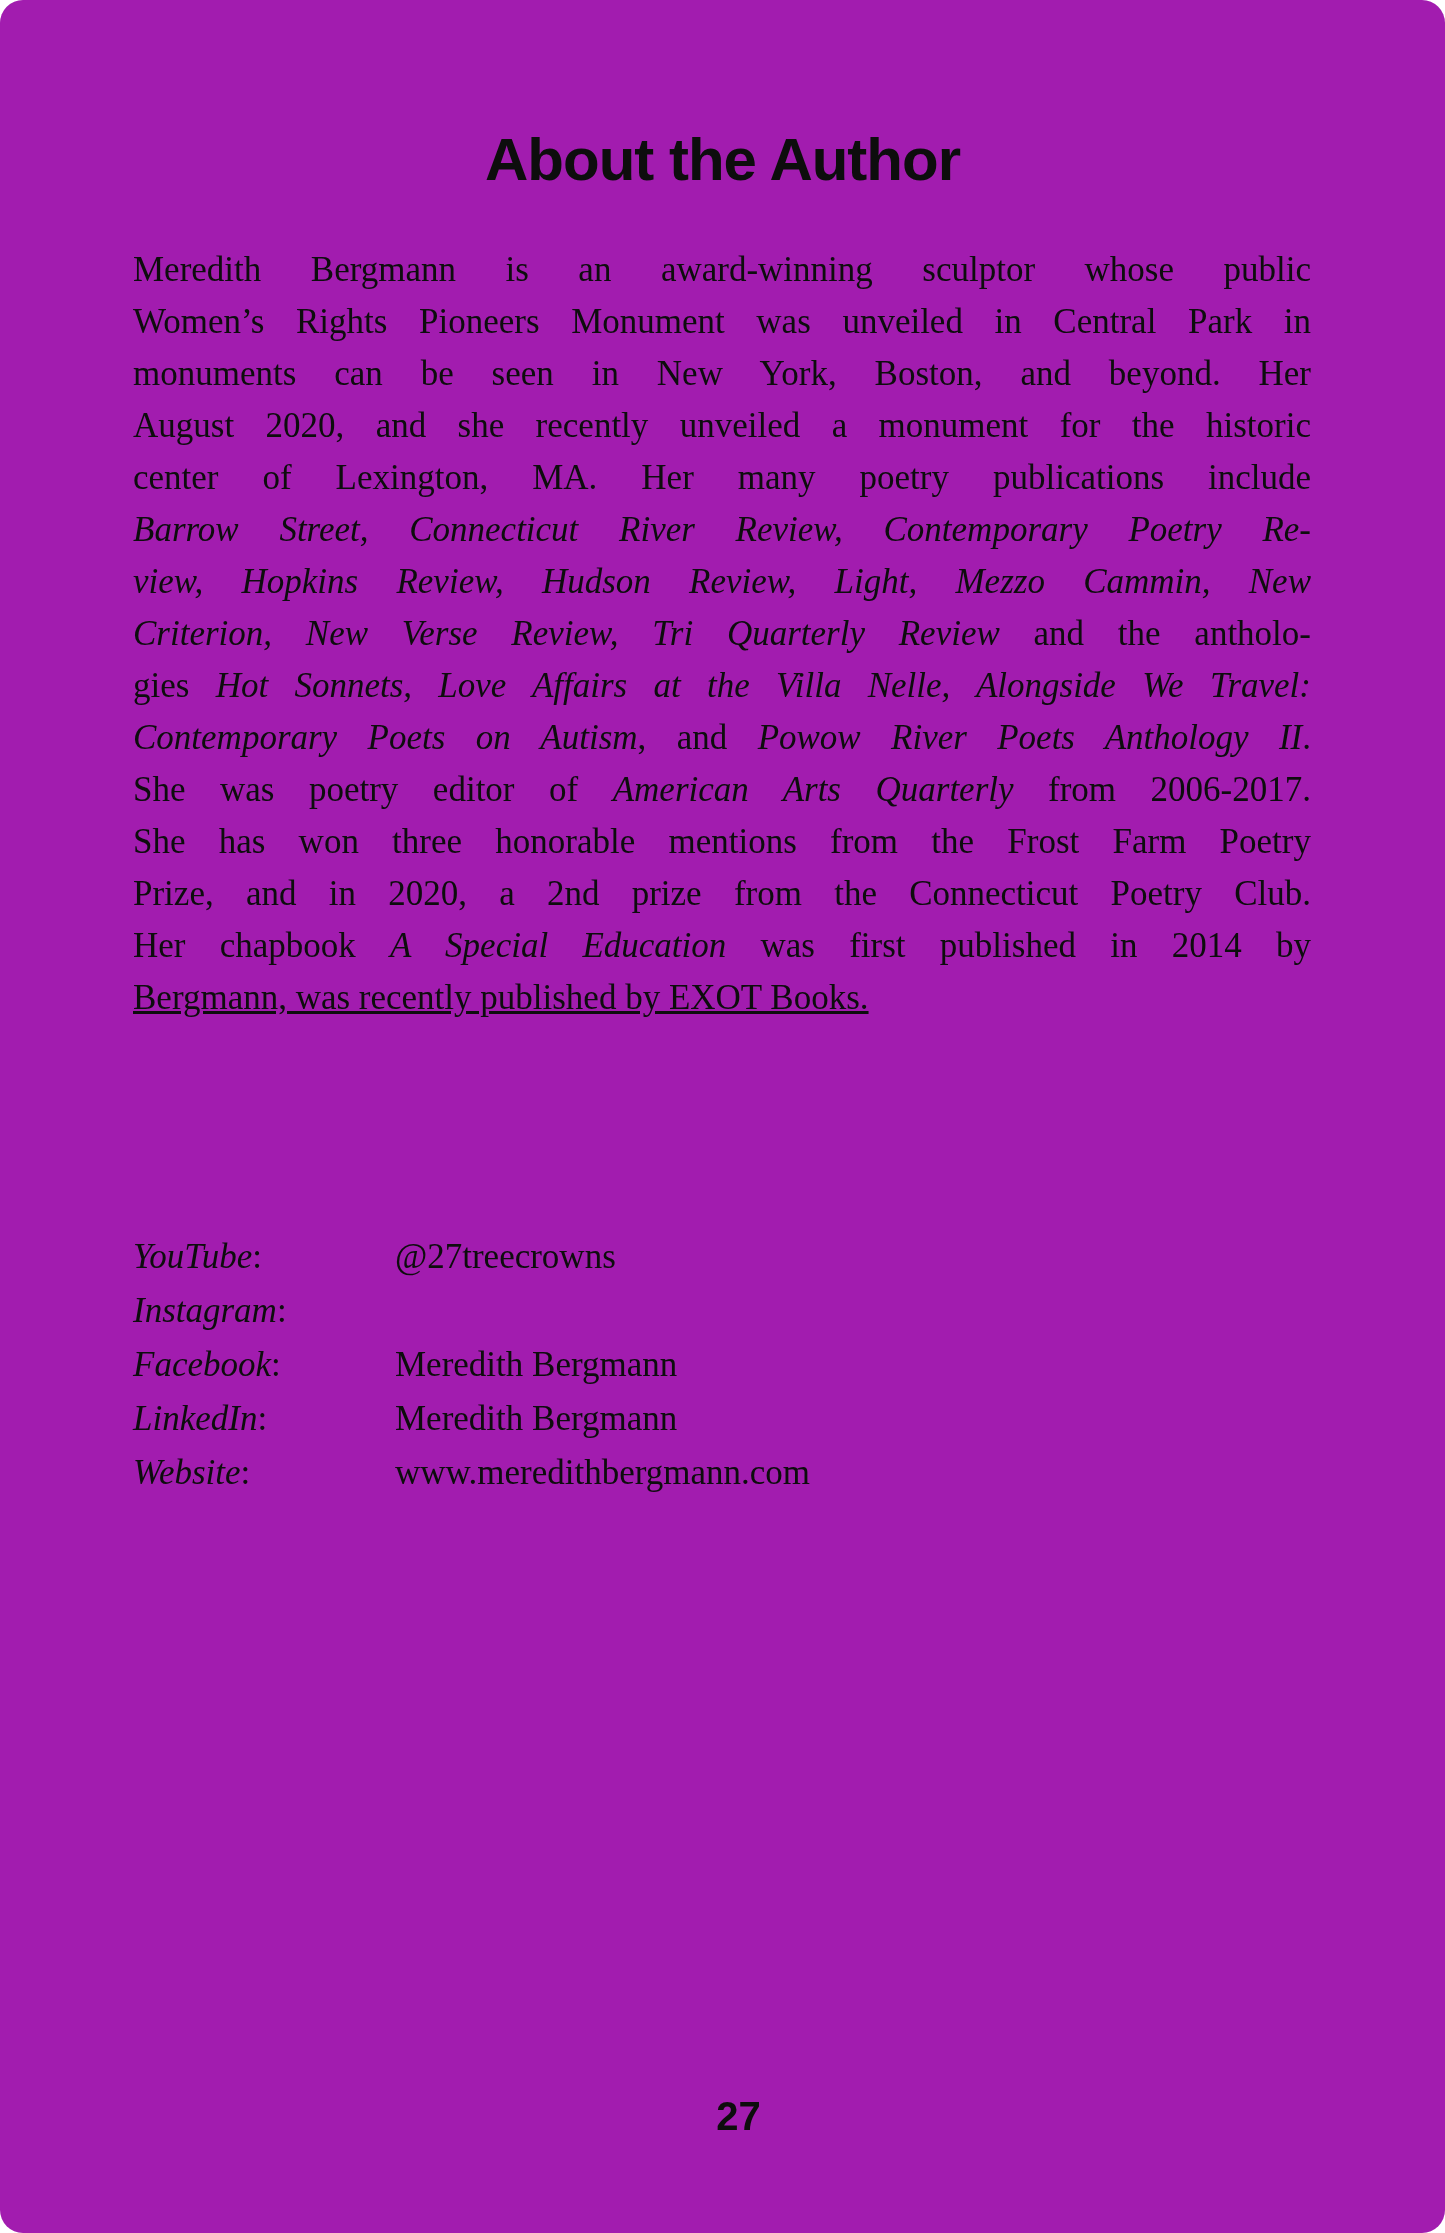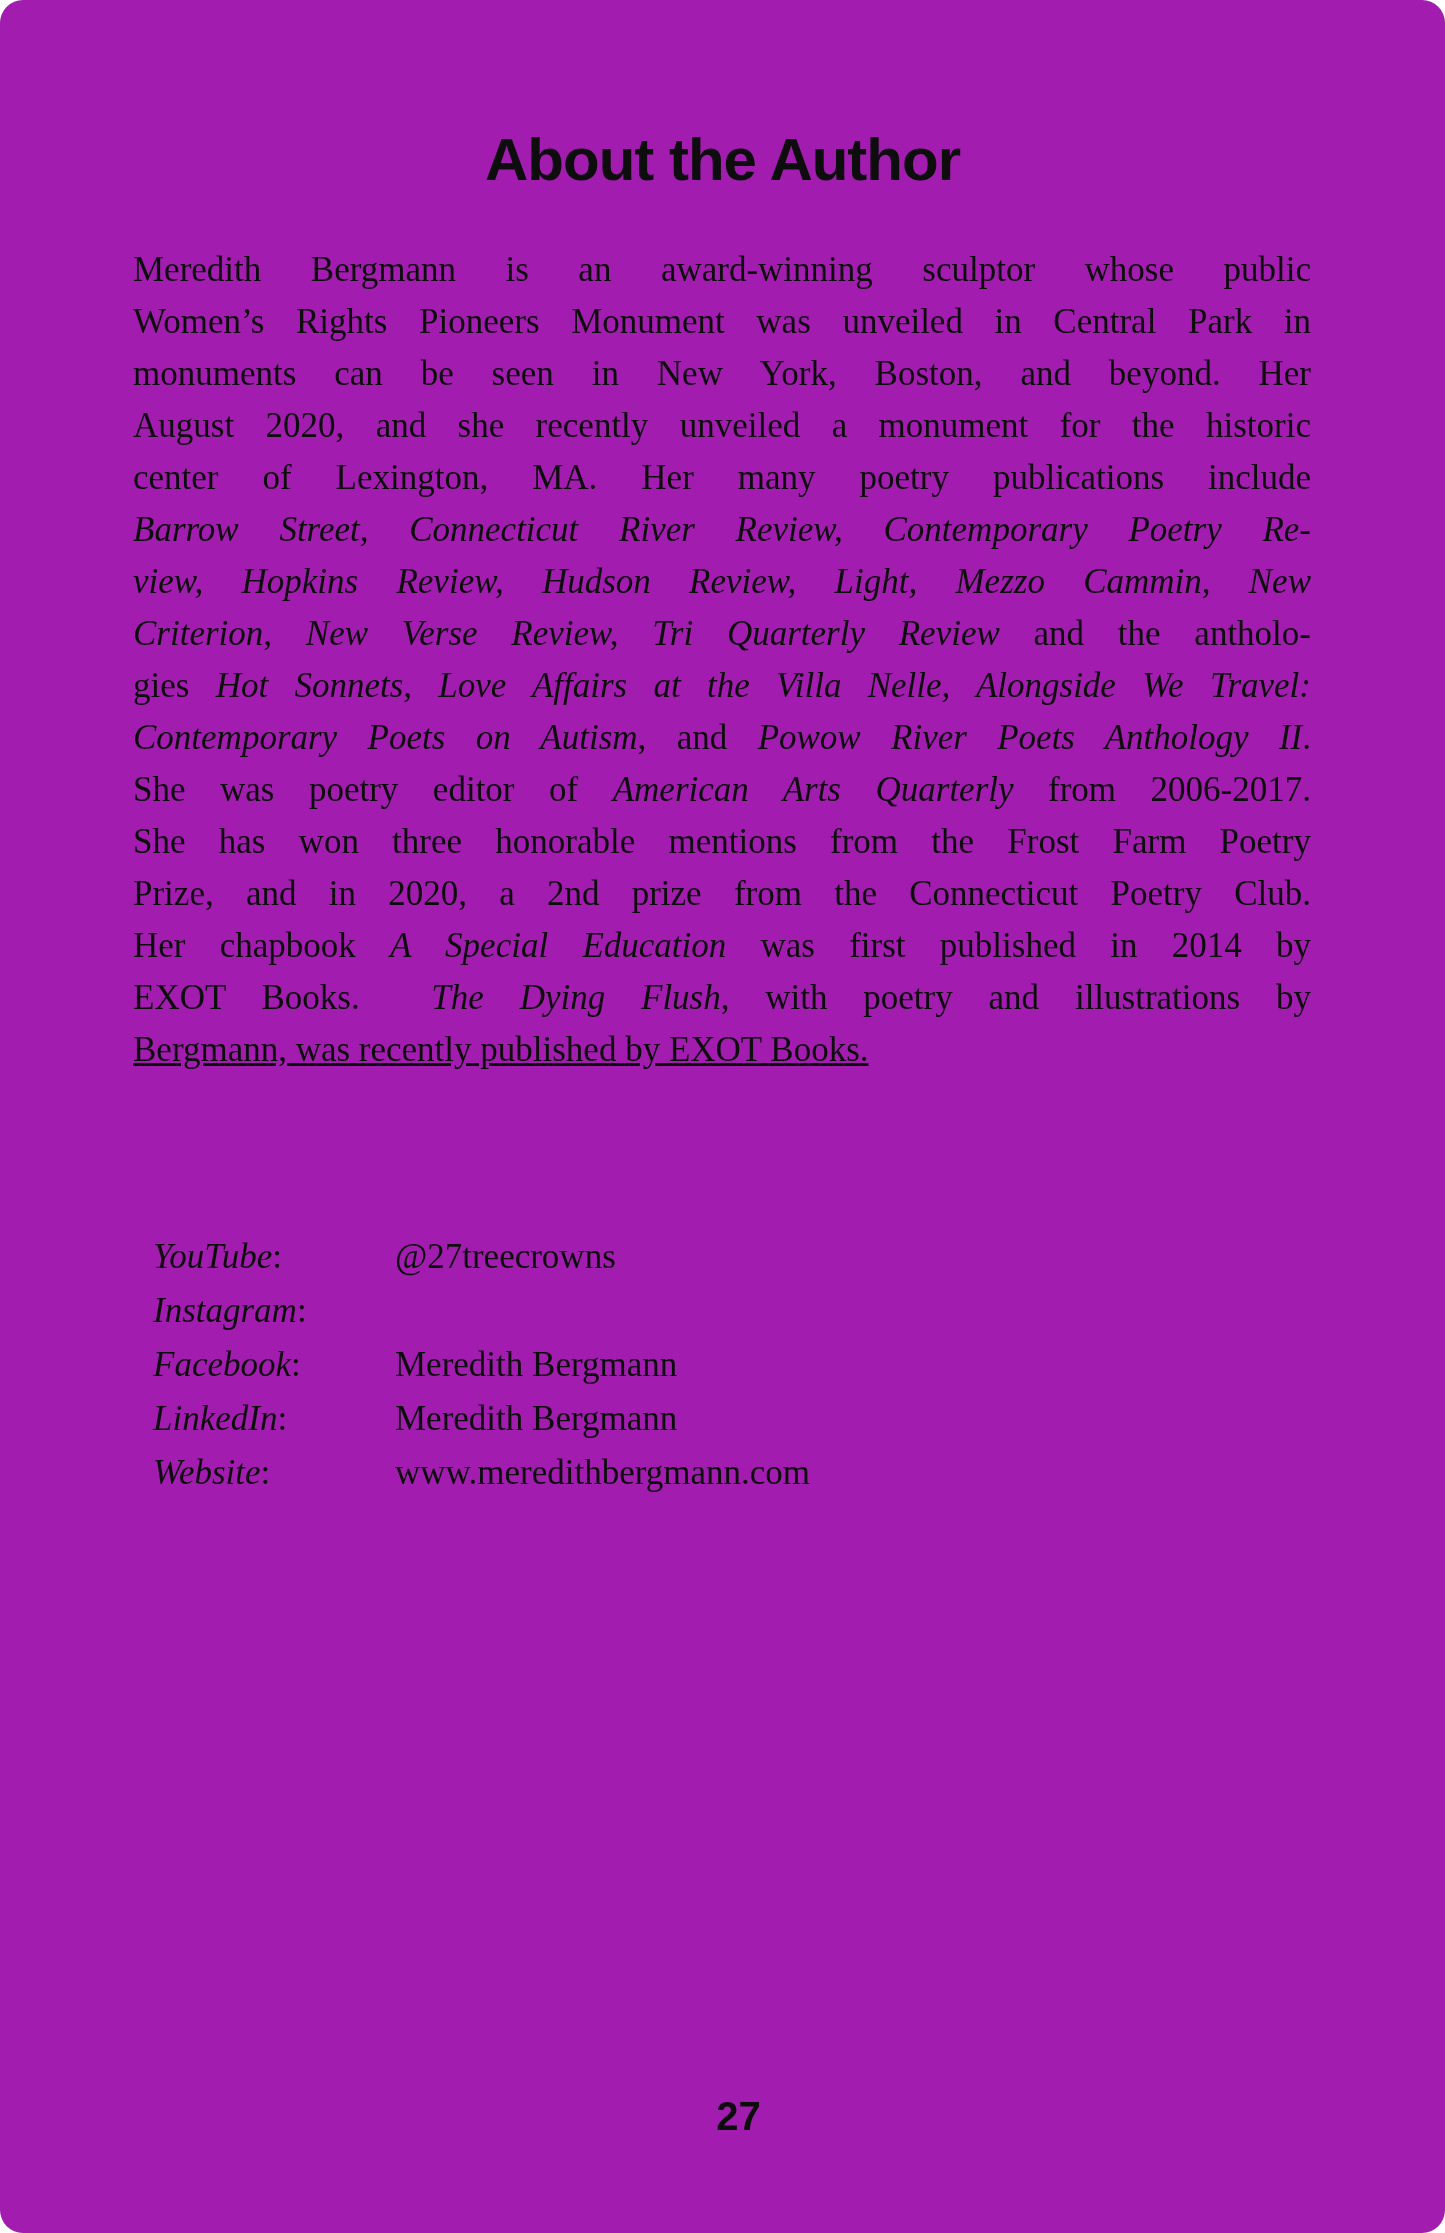--- a/index.html
+++ b/index.html
@@ -53,21 +53,21 @@
   .contacts {
     position: absolute;
     top: 1230px;
     left: 133px;
     width: 1178px;
     font-size: 35px;
     line-height: 54px;
   }
   .crow { display: flex; }
   .clabel-cell { width: 262px; flex: 0 0 262px; }
-  .clabel { font-style: italic; margin-left: 20px; }
+  .clabel { font-style: italic; }
   .ccolon { font-style: normal; }
   .cvalue { flex: 1; }
   .pagenum {
     position: absolute;
     top: 2096px;
     left: 16px;
     width: 1445px;
     text-align: center;
     font-family: "Liberation Sans", "DejaVu Sans", sans-serif;
     font-weight: 700;
@@ -89,21 +89,20 @@
       <div class="pline"><span>center of Lexington, MA. Her many poetry publications include</span></div>
       <div class="pline"><span class="it">Barrow Street, Connecticut River Review, Contemporary Poetry Re-</span></div>
       <div class="pline"><span class="it">view, Hopkins Review, Hudson Review, Light, Mezzo Cammin, New</span></div>
       <div class="pline"><span class="it">Criterion, New Verse Review, Tri Quarterly Review</span><span> and the antholo-</span></div>
       <div class="pline"><span>gies </span><span class="it">Hot Sonnets, Love Affairs at the Villa Nelle, Alongside We Travel:</span></div>
       <div class="pline"><span class="it">Contemporary Poets on Autism</span><span>, and </span><span class="it">Powow River Poets Anthology II</span><span>.</span></div>
       <div class="pline"><span>She was poetry editor of </span><span class="it">American Arts Quarterly</span><span> from 2006-2017.</span></div>
       <div class="pline"><span>She has won three honorable mentions from the Frost Farm Poetry</span></div>
       <div class="pline"><span>Prize, and in 2020, a 2nd prize from the Connecticut Poetry Club.</span></div>
       <div class="pline"><span>Her chapbook </span><span class="it">A Special Education</span><span> was first published in 2014 by</span></div>
-      <div class="pline"><span>EXOT Books.&nbsp; </span><span class="it">The Dying Flush</span><span>, with poetry and illustrations by</span></div>
       <div class="pline last"><span>Bergmann, was recently published by EXOT Books.</span></div>
     </section>
 
   <section class="contacts" id="contacts">
       <div class="crow">
         <div class="clabel-cell"><span class="clabel">YouTube</span><span class="ccolon">:</span></div>
         <div class="cvalue">@27treecrowns</div>
       </div>
       <div class="crow">
         <div class="clabel-cell"><span class="clabel">Instagram</span><span class="ccolon">:</span></div>

